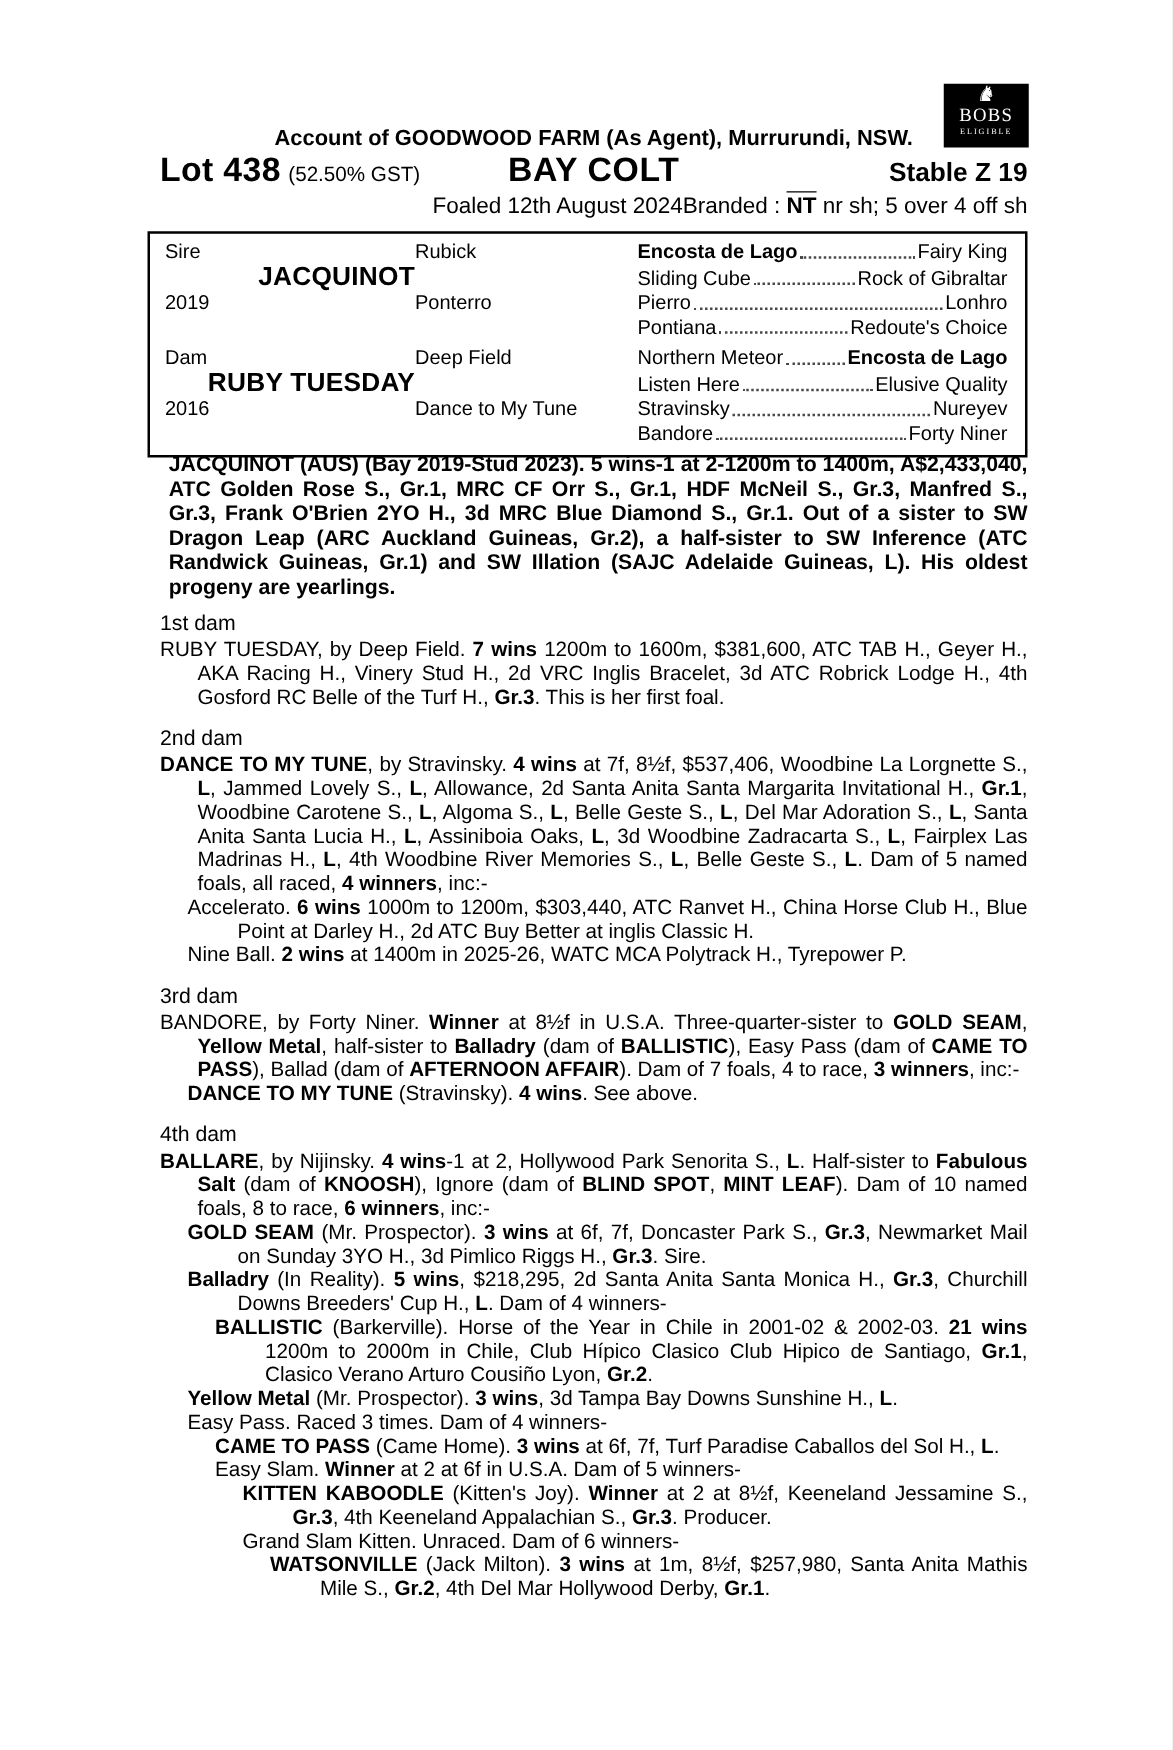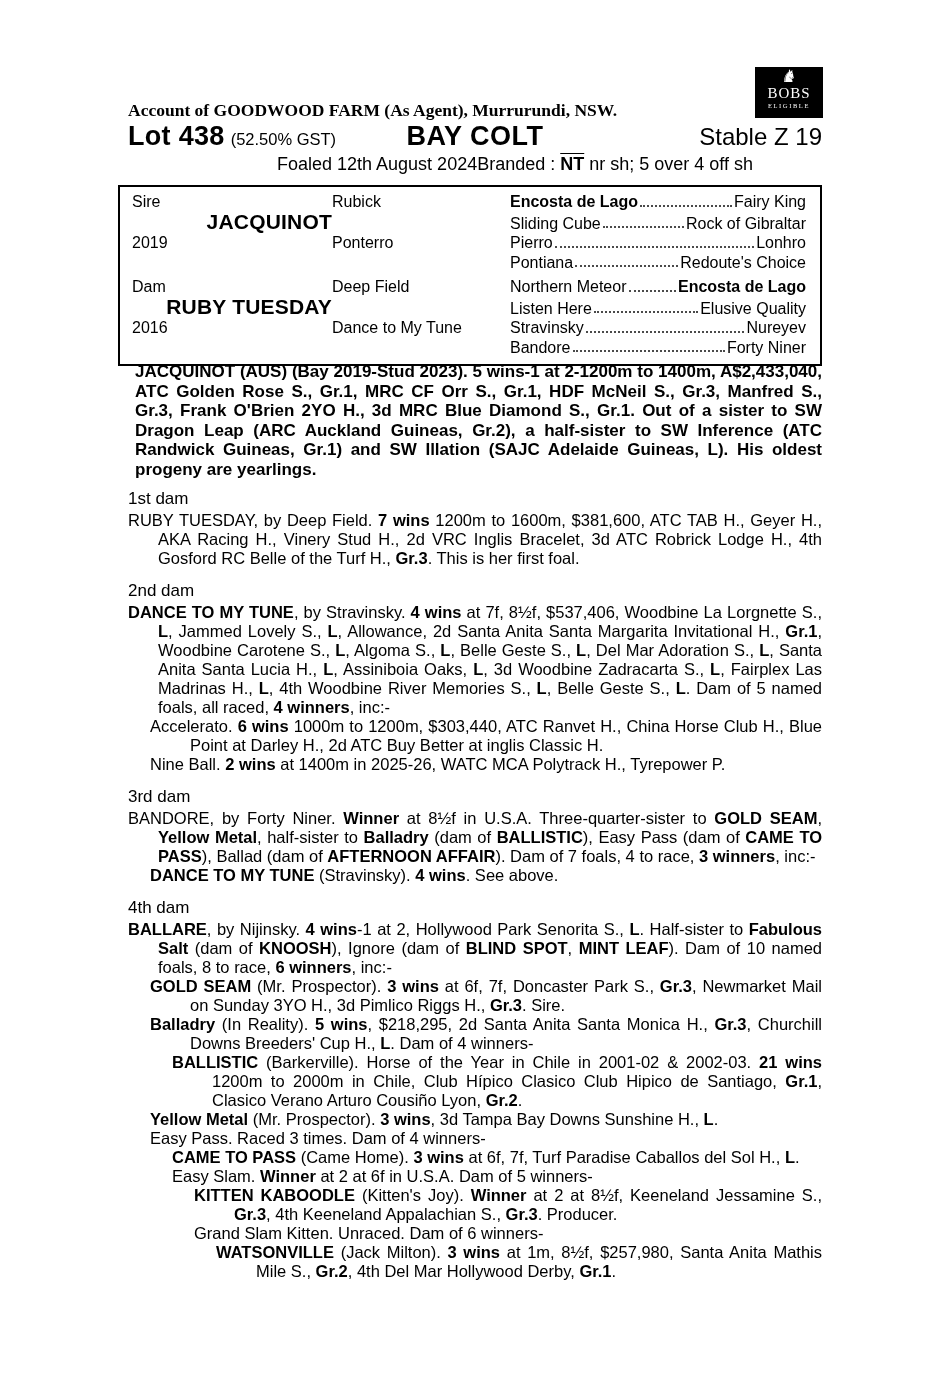--- a/index.html
+++ b/index.html
@@ -15,34 +15,34 @@
   .bobs-logo {
     position:absolute; top:67px; left:755px; width:68px; height:51px;
     background:#000; color:#fff; text-align:center; line-height:1;
   }
   .bobs-horse { font-family:"DejaVu Sans",sans-serif; font-size:17px; height:18px; margin-top:1px; transform:scaleX(-1); }
   .bobs-title { font-family:"Liberation Serif","DejaVu Serif",serif; font-size:15px; letter-spacing:1px; margin-top:0px; }
   .bobs-sub   { font-family:"Liberation Serif","DejaVu Serif",serif; font-size:6.5px; letter-spacing:1.6px; margin-top:2px; }
 
   .account {
     position:absolute; top:100px; left:128px; width:694px;
-    text-align:left; font-weight:bold; font-size:17.5px;font-family:Liberation Serif, serif;
+    text-align:center; font-weight:bold; font-size:17.5px;
   }
   .lot-row {
     position:absolute; top:121px; left:128px; width:694px;
     display:grid; grid-template-columns:1fr auto 1fr; align-items:baseline;
   }
   .lot-left { justify-self:start; white-space:nowrap; }
   .lot-num { font-weight:bold; font-size:27px; letter-spacing:0.3px; }
   .gst { font-size:16.5px; margin-left:6px; }
   .horse-title { justify-self:center; font-weight:bold; font-size:27px; letter-spacing:0.5px; }
-  .stable { justify-self:end; font-weight:normal; font-size:24px; }
+  .stable { justify-self:end; font-weight:bold; font-size:21px; }
   .foaled-row {
     position:absolute; top:154px; left:128px; width:694px;
-    display:flex; justify-content:center; font-size:18px;margin-left:40px;
+    display:flex; justify-content:flex-end; font-size:18px;
   }
   .brandmark { font-weight:bold; text-decoration:overline; }
 
   
   .ped-table {
     position:absolute; top:185px; left:118px; width:704px; box-sizing:border-box;
     border:2px solid #000; padding:5px 14px 7px 12px; background:#fff;
   }
   .ped-row { display:flex; align-items:baseline; line-height:19.5px; font-size:16px; }
   .ped-row.gap { margin-top:5px; }

